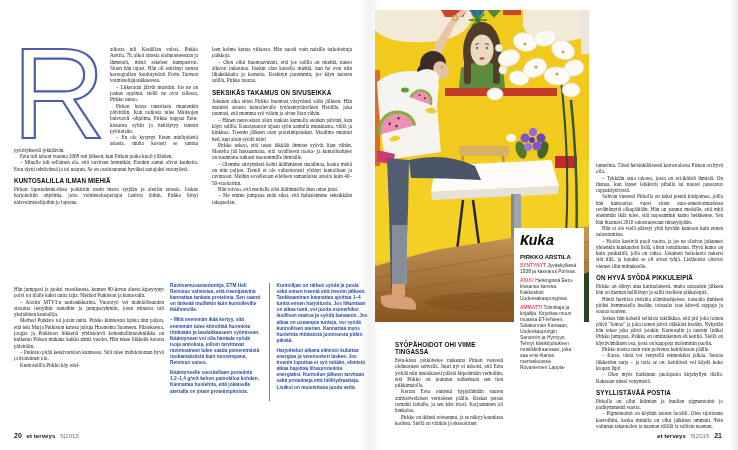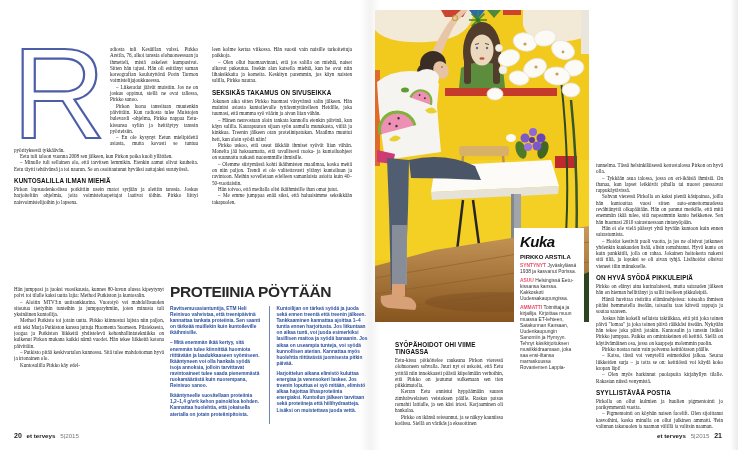--- a/index.html
+++ b/index.html
@@ -32,21 +32,21 @@
   .protein-title{margin:0 0 5px 0;font-family:"Liberation Sans",sans-serif;font-weight:bold;
     font-size:15.5px;letter-spacing:-.4px;color:#282828;}
   .protein-cols{display:flex;}
   .pcol{width:92px;padding-right:7px;overflow:hidden;height:118px;}
   .pcol-div{border-left:1px solid #7186b5;padding-left:7px;padding-right:0;}
   
   .photo{position:absolute;left:6px;top:10px;width:214px;height:312px;margin:0;overflow:hidden;}
   .syopa{left:26px;top:336px;width:108px;height:94px;}
   .kuka-card{position:absolute;left:145px;top:228px;width:70px;height:142px;background:#fff;
     box-sizing:border-box;padding:5px 6px;overflow:hidden;}
-  .kuka-title{font-family:Liberation Sans, sans-serif;font-style:italic;font-weight:bold;
+  .kuka-title{font-family:Liberation Mono, monospace;font-style:italic;font-weight:bold;
     font-size:15px;color:#111;letter-spacing:-.5px;}
   .kuka-name{font-family:"Liberation Sans",sans-serif;font-weight:bold;font-size:6px;
     color:#111;margin:4px 0 3px;}
   .fact{font-family:"Liberation Sans",sans-serif;font-size:4.9px;line-height:6px;
     color:#333;margin:0 0 3px 0;}
   .fact-label{color:#e8506b;font-weight:bold;}
   .maincol{left:227px;top:162px;width:127px;height:266px;}
   .endmark{position:absolute;left:344px;top:416px;font-size:7px;color:#888;
     font-family:"Liberation Sans",sans-serif;}
   
@@ -94,21 +94,20 @@
         <div class="blk-h">SEKSIKÄS TAKAMUS ON SIVUSEIKKA</div>
         <div class="blk-p">Jokunen aika sitten Pirkko huomasi väsyvänsä salin jälkeen. Hän mainitsi asiasta kuntoilevalle tyttärentyttärelleen Heidille, joka tuumasi, että mumma syö väärin ja aivan liian vähän.</div>
         <div class="blk-p">– Hänen neuvostaan aloin tankata kunnolla etenkin päivinä, kun käyn salilla. Kaurapuuron sijaan syön aamulla munakasta, viiliä ja kinkkua. Treenin jälkeen otan proteiinipatukan. Maailma muuttui heti, kun aloin syödä näin!</div>
         <div class="blk-p">Pirkko uskoo, että useat iäkkäät ihmiset syövät liian vähän. Monelta jää hoksaamatta, että tavallisesti ruoka- ja kuntoiluohjeet on suunnattu rutkasti nuoremmille ihmisille.</div>
         <div class="blk-p">– Olemme siirtymässä kohti ikäihmisten maailmaa, koska meitä on niin paljon. Trendi ei ole valitettavasti yltänyt kuntoiluun ja ravintoon. Meihin sovelletaan edelleen samanlaisia asioita kuin 40–50-vuotiaisiin.</div>
         <div class="blk-p">Hän toivoo, että medialla olisi ikäihmisille ihan omat jutut.</div>
         <div class="blk-p">– Me emme jumppaa enää siksi, että haluaisimme seksikkään takapuolen.</div>
       </div>
 
     <div class="protein-box">
-      <h2 class="protein-title">PROTEIINIA PÖYTÄÄN</h2>
       <div class="protein-cols">
         <div class="pcol">
             <div class="blk-pb">Ravitsemusasiantuntija, ETM Heli Reinivuo vahvistaa, että treenipäivinä kannattaa tankata proteiinia. Sen saanti on tärkeää muillekin kuin kuntoileville ikäihmisille.</div>
             <div class="blk-pb">– Mitä enemmän ikää kertyy, sitä enemmän tulee kiinnittää huomiota riittävään ja laadukkaaseen syömiseen. Ikääntyneen voi olla hankala syödä isoja annoksia, jolloin tarvittavat ravintoaineet tulee saada pienemmästä ruokamäärästä kuin nuorempana, Reinivuo sanoo.</div>
             <div class="blk-pb">Ikääntyneelle suositellaan proteiinia 1,2–1,4 g/vrk kehon painokiloa kohden. Kannattaa huolehtia, että jokaisella aterialla on jotain proteiinipitoista.</div>
           </div>
         <div class="pcol pcol-div">
             <div class="blk-pb">Kuntoilijan on tärkeä syödä ja juoda sekä ennen treeniä että treenin jälkeen. Tankkaaminen kannattaa ajoittaa 1–4 tuntia ennen harjoitusta. Jos liikuntaan on aikaa tunti, voi juoda esimerkiksi lasillisen maitoa ja syödä banaanin. Jos aikaa on useampia tunteja, voi syödä kunnollisen aterian. Kannattaa myös huolehtia riittävästä juomisesta pitkin päivää.</div>
             <div class="blk-pb">Harjoittelun aikana elimistö kuluttaa energiaa ja verensokeri laskee. Jos treenin loputtua ei syö mitään, elimistö alkaa hajottaa lihasproteiinia energiaksi. Kuntoilun jälkeen tarvitaan sekä proteiineja että hiilihydraatteja. Lisäksi on muistettava juoda vettä.</div>
           </div>

